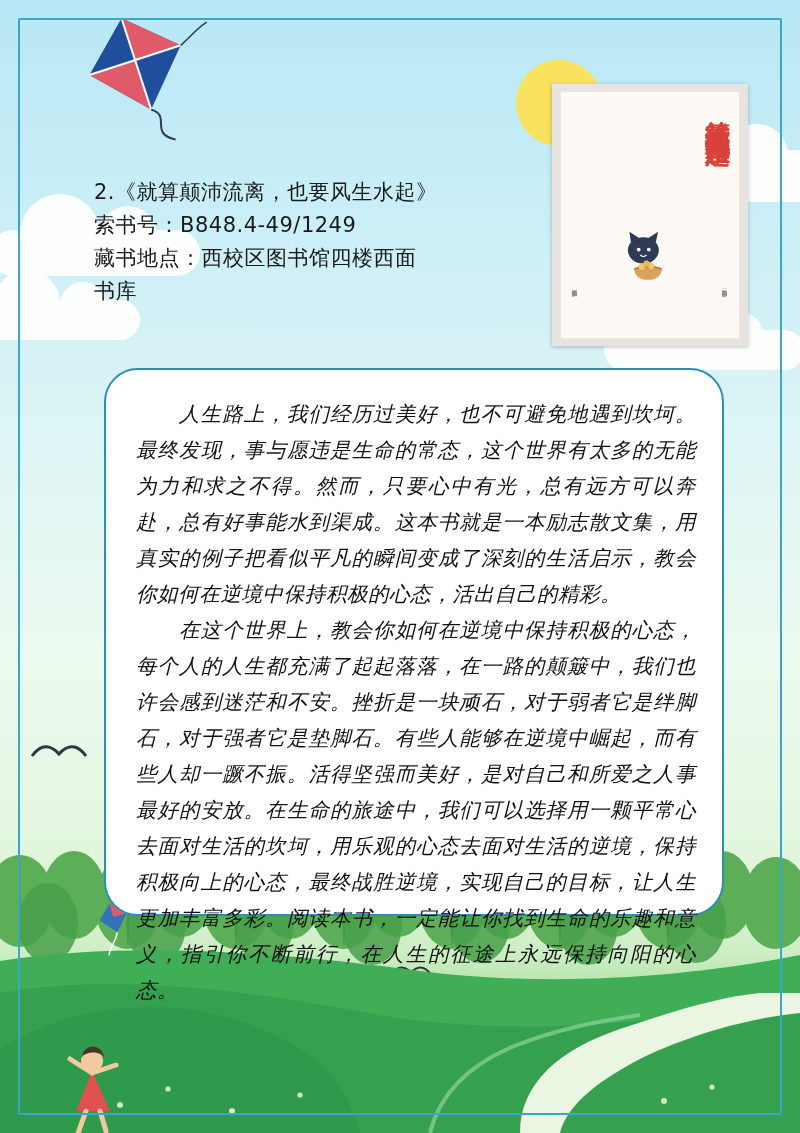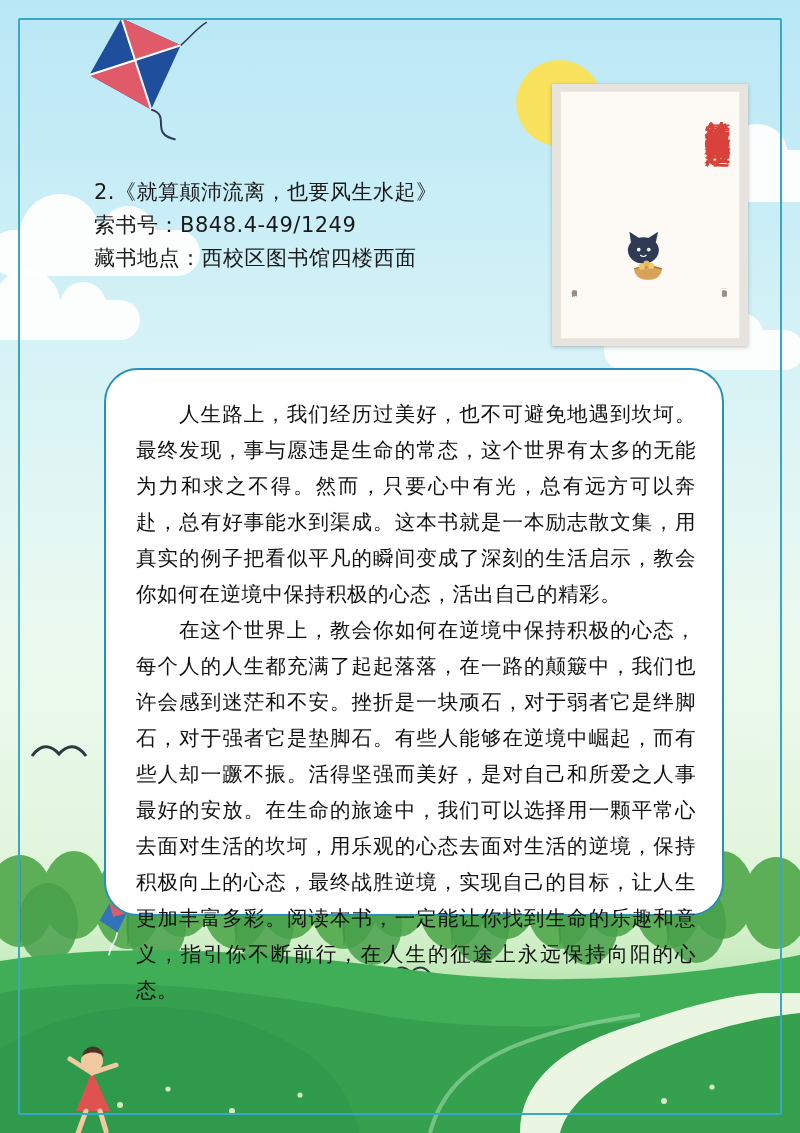--- a/index.html
+++ b/index.html
@@ -196,20 +196,21 @@
     box-sizing: border-box;
   }
   .bubble-text {
     padding: 26px 26px 10px 30px;
     font-family: "DejaVu Serif", "Liberation Serif", serif;
     font-size: 20.5px;
     line-height: 36px;
     color: #111111;
     text-align: justify;
     letter-spacing: 0.6px;
+    font-style: italic;
   }
   .bubble-text p {
     margin: 0;
     text-indent: 2.1em;
   }
 </style>
 </head>
 <body>
 
 <div id="poster">
@@ -314,20 +315,21 @@
       <path d="M14,30 C 10,40 4,40 0,50" stroke="#ffffff" stroke-width="1.6" fill="none"></path>
     </g>
   </svg>
 
   <div class="page-border"></div>
 
   <div class="book-info">
     <div class="line">2.《就算颠沛流离，也要风生水起》</div>
     <div class="line">索书号：B848.4-49/1249</div>
     <div class="line">藏书地点：西校区图书馆四楼西面</div>
+    <div class="line">书库</div>
   </div>
 
   <div class="cover-photo">
     <div class="cover-inner">
       <div class="cover-title">就算颠沛流离也要风生水起</div>
       <svg class="cover-cat" viewBox="0 0 80 80">
         <ellipse cx="34" cy="34" rx="20" ry="17" fill="#2f3b55"></ellipse>
         <polygon points="18,24 16,10 30,19" fill="#2f3b55"></polygon>
         <polygon points="50,24 53,10 39,19" fill="#2f3b55"></polygon>
         <circle cx="28" cy="33" r="2.4" fill="#ffffff"></circle>

